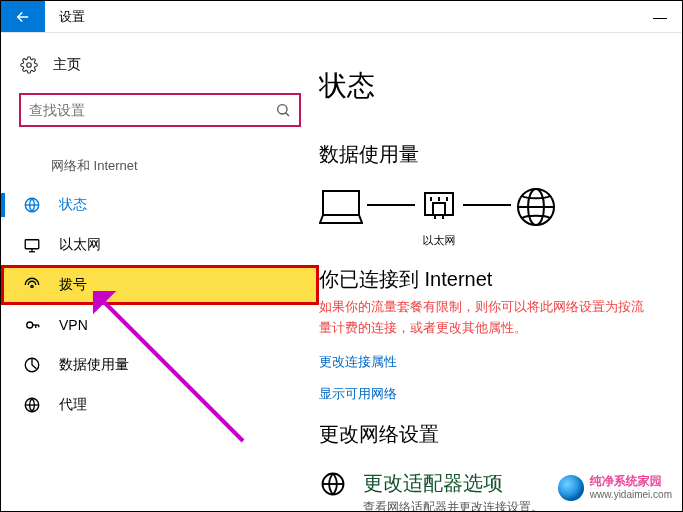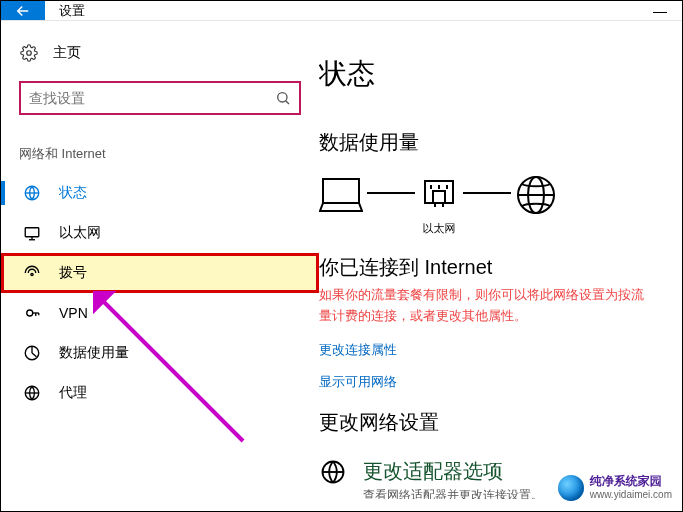--- a/index.html
+++ b/index.html
@@ -1,37 +1,37 @@
 <!DOCTYPE html>
 <html><head>
 <meta charset="utf-8">
 <style>
   * { box-sizing: border-box; margin: 0; padding: 0; font-family: "Microsoft YaHei", "Segoe UI", sans-serif; }
   html, body { width: 683px; height: 512px; overflow: hidden; background: #fff; }
   .window { width: 683px; height: 512px; border: 1px solid #000; position: relative; background: #fff; }
-  .titlebar { height: 20px; display: flex; align-items: stretch; border-bottom: 1px solid #e5e5e5; }
+  .titlebar { height: 32px; display: flex; align-items: stretch; border-bottom: 1px solid #e5e5e5; }
   .back-btn { width: 44px; background: #0078d7; color: #fff; display: flex; align-items: center; justify-content: center; font-size: 18px; }
   .title { flex: 0 0 auto; padding: 0 14px; display: flex; align-items: center; font-size: 13px; color: #000; }
   .titlebar-spacer { flex: 1; }
   .min-btn { width: 44px; display: flex; align-items: center; justify-content: center; font-size: 14px; color: #000; }
   .body { display: flex; height: calc(100% - 32px); }
   .sidebar { width: 318px; padding: 14px 0 0 0; overflow: hidden; position: relative; }
   .home-row { display: flex; align-items: center; padding: 8px 18px; gap: 14px; }
   .icon-slot { width: 20px; height: 20px; display: flex; align-items: center; justify-content: center; color: #333; }
   .home-label { font-size: 14px; color: #000; }
   .search-wrap { padding: 10px 18px 6px 18px; }
   .search-box { border: 2px solid #be185d; height: 34px; display: flex; align-items: center; padding: 0 8px; }
   .search-input { flex: 1; border: none; outline: none; font-size: 14px; color: #666; background: transparent; }
   .search-icon { color: #555; font-size: 14px; }
-  .section-title { padding: 24px 18px 10px 18px; font-size: 13px; color: #555; }
+  .section-title { padding: 24px 18px 10px 18px; font-size: 13px; color: #555; margin-left: 32px; }
   .nav { }
   .nav-item { display: flex; align-items: center; gap: 18px; padding: 11px 18px 11px 22px; font-size: 14px; color: #000; position: relative; }
   .nav-item.active { color: #0078d7; }
   .nav-item.active::before { content: ""; position: absolute; left: 0; top: 8px; bottom: 8px; width: 4px; background: #0078d7; }
-  .nav-item.highlight { background: #fef9c3; }
+  .nav-item.highlight { background: #fde047; }
   .nav-item.highlight-box { outline: 3px solid #d60000; outline-offset: -3px; }
   .nav-icon { width: 18px; height: 18px; display: flex; align-items: center; justify-content: center; }
   .main { flex: 1; padding: 34px 0 0 0; overflow: hidden; }
   .main-h1 { font-size: 28px; font-weight: 400; color: #000; padding: 0 0 18px 0; }
   .main-h2 { font-size: 20px; font-weight: 400; color: #000; padding: 18px 0 12px 0; }
   .diagram { display: flex; align-items: center; gap: 0; padding: 6px 0 2px 0; }
   .diag-node { display: flex; flex-direction: column; align-items: center; gap: 6px; }
   .diag-line { width: 48px; height: 2px; background: #000; margin: 0 4px; position: relative; top: -12px; }
   .diag-label { font-size: 11px; color: #000; min-height: 14px; }
   .status-line { font-size: 20px; color: #000; padding: 16px 0 4px 0; }
@@ -40,21 +40,21 @@
   .adapter-row { display: flex; align-items: flex-start; gap: 16px; padding: 10px 0 0 0; }
   .adapter-text .t1 { font-size: 20px; color: #14532d; }
   .adapter-text .t2 { font-size: 12px; color: #555; padding-top: 2px; }
   svg { display: block; }
 
   .arrow { position: absolute; left: 92px; top: 290px; pointer-events: none; }
 
   .watermark { position: absolute; right: 10px; bottom: 10px; display: flex; align-items: center; gap: 6px; font-size: 12px; }
   .wm-logo { width: 26px; height: 26px; border-radius: 50%; background: radial-gradient(circle at 35% 35%, #6fd0ff, #0078d7 70%); box-shadow: inset -3px -3px 5px rgba(0,0,0,.25); }
   .wm-text { line-height: 1.15; }
-  .wm-text .a { color: #4c1d95; font-weight: 600; }
+  .wm-text .a { color: #ec4899; font-weight: 600; }
   .wm-text .b { color: #666; font-size: 10px; text-align: center; }
 </style>
 </head>
 <body>
 
 <div class="window">
   <div class="titlebar">
     <div class="back-btn">
       <svg width="18" height="18" viewBox="0 0 24 24" fill="none" stroke="currentColor" stroke-width="2">
           <path d="M19 12H5"></path>

